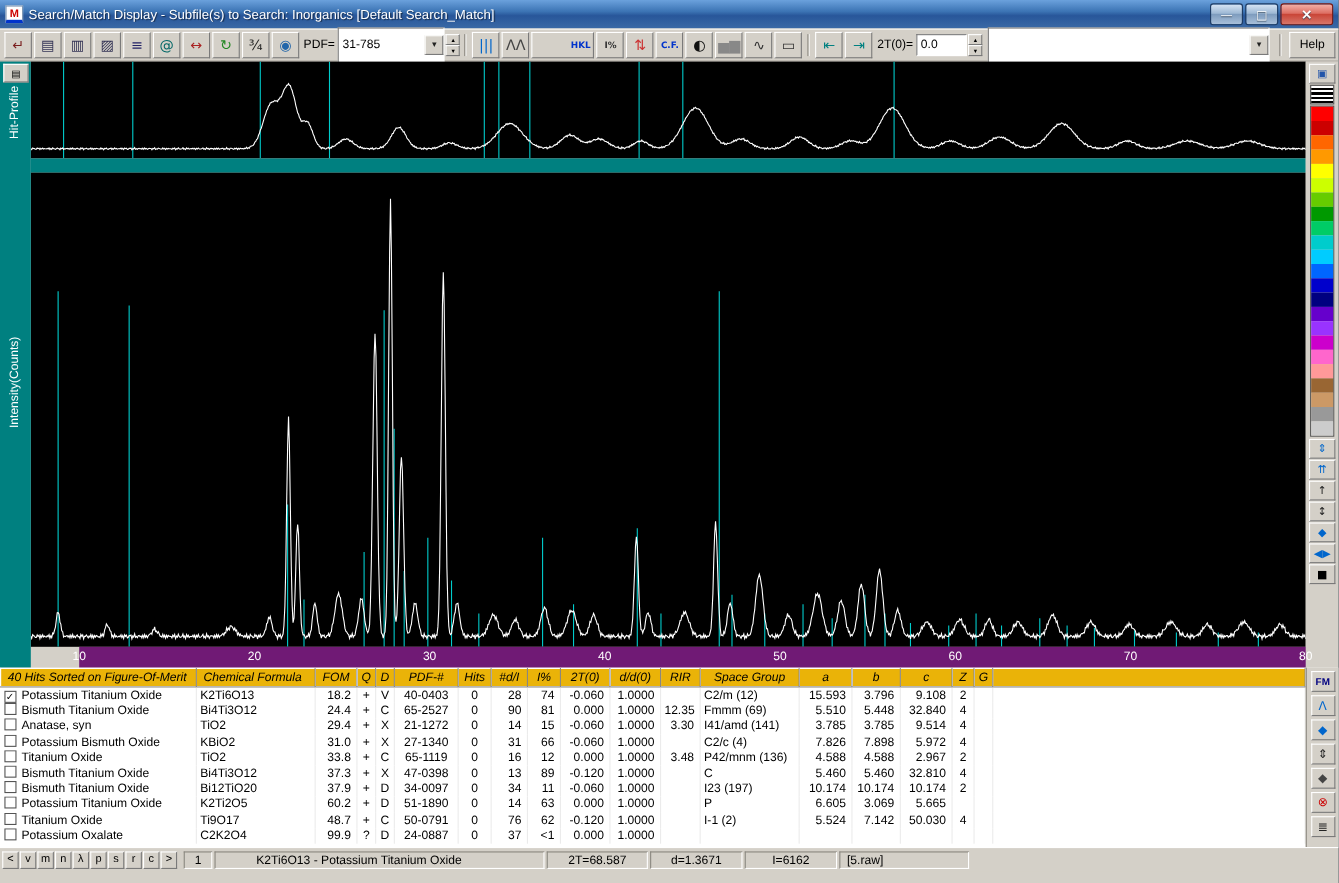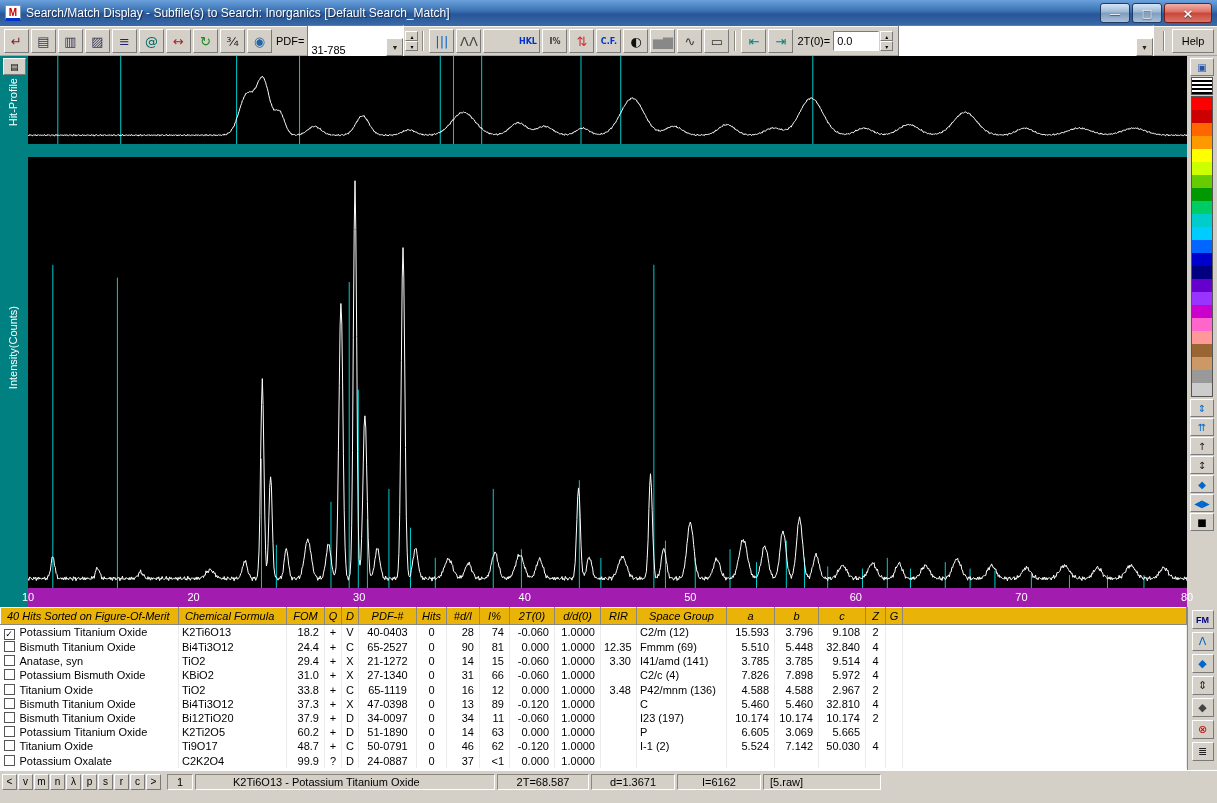--- a/index.html
+++ b/index.html
@@ -28,21 +28,21 @@
     border-top:1px solid #f5f4f0;border-bottom:1px solid #a8a49c;
     display:flex;align-items:center;padding:0 3px;box-sizing:border-box;}
   .tgroup{display:flex;align-items:center;}
   .tbtn{width:23px;height:22px;margin:0 1px;background:#d4d0c8;border:1px solid;
     border-color:#fff #7a7a7a #7a7a7a #fff;display:flex;align-items:center;justify-content:center;
     font-size:13px;font-family:"DejaVu Sans",sans-serif;overflow:hidden;}
   .tbtn.small{font-size:8px;font-weight:bold;}
   .tsep{width:0;height:20px;border-left:1px solid #8a877f;border-right:1px solid #fff;margin:0 4px;}
   .tlabel{margin:0 3px;white-space:nowrap;}
   .combo{height:32px;background:#fff;border:1px solid;border-color:#7a7a7a #fff #fff #7a7a7a;
-    display:flex;align-items:flex-end;box-sizing:border-box;}
+    display:flex;align-items:center;box-sizing:border-box;}
   .combo .val{padding:0 3px;min-width:72px;}
   .drop{width:17px;height:18px;background:#d4d0c8;border:1px solid;
     border-color:#fff #7a7a7a #7a7a7a #fff;display:flex;align-items:center;justify-content:center;
     font-size:7px;color:#222;box-sizing:border-box;}
   .spin{display:flex;flex-direction:column;margin-left:1px;}
   .spin div{width:13px;height:10px;background:#d4d0c8;border:1px solid;
     border-color:#fff #7a7a7a #7a7a7a #fff;font-size:6px;display:flex;align-items:center;
     justify-content:center;box-sizing:border-box;}
   .t2input{width:46px;height:20px;border:1px solid;border-color:#7a7a7a #fff #fff #7a7a7a;
     background:#fff;font-size:11px;padding:0 3px;font-family:inherit;box-sizing:border-box;}
@@ -58,21 +58,21 @@
     display:flex;align-items:center;justify-content:center;}
   .vlabel{position:absolute;left:7px;writing-mode:vertical-rl;transform:rotate(180deg);
     color:#fff;font-size:11px;white-space:nowrap;}
   .vlabel.hit{top:22px;}
   .vlabel.intensity{top:250px;}
   .plots{flex:1;display:flex;flex-direction:column;min-width:0;}
   .plot-hit{height:88px;background:#000;}
   .plot-div{height:13px;background:#008080;}
   .plot-main{height:431px;background:#000;}
   svg{display:block;}
-  .axisbar{height:19px;background:#a21caf;position:relative;color:#fff;}
+  .axisbar{height:19px;background:#701a75;position:relative;color:#fff;margin-left:44px;}
   .tick{position:absolute;top:3px;transform:translateX(-50%);font-size:11px;}
   .right-strip{width:30px;background:#d4d0c8;display:flex;flex-direction:column;
     align-items:center;padding-top:2px;flex:none;box-sizing:border-box;}
   .rsbtn{width:24px;height:18px;background:#d4d0c8;border:1px solid;
     border-color:#fff #7a7a7a #7a7a7a #fff;font-size:10px;display:flex;align-items:center;
     justify-content:center;margin-bottom:1px;font-family:"DejaVu Sans",sans-serif;box-sizing:border-box;}
   .grayscale{width:22px;height:18px;background:repeating-linear-gradient(180deg,#fff 0 2px,#000 2px 4px);
     border:1px solid #555;margin-bottom:1px;box-sizing:border-box;}
   .palette{display:flex;flex-direction:column;border:1px solid #555;margin-bottom:2px;}
   .pcell{width:20px;height:13px;}
@@ -513,21 +513,21 @@
               <td></td>
             </tr>
             <tr>
               <td class="a-l"><span class="cb"></span><span>Titanium Oxide</span></td>
               <td class="a-l">Ti9O17</td>
               <td class="a-r">48.7</td>
               <td class="a-c">+</td>
               <td class="a-c">C</td>
               <td class="a-c">50-0791</td>
               <td class="a-c">0</td>
-              <td class="a-r">46</td>
+              <td class="a-r">76</td>
               <td class="a-r">62</td>
               <td class="a-r">-0.120</td>
               <td class="a-r">1.0000</td>
               <td class="a-r"></td>
               <td class="a-l">I-1 (2)</td>
               <td class="a-r">5.524</td>
               <td class="a-r">7.142</td>
               <td class="a-r">50.030</td>
               <td class="a-c">4</td>
               <td class="a-c"></td>

